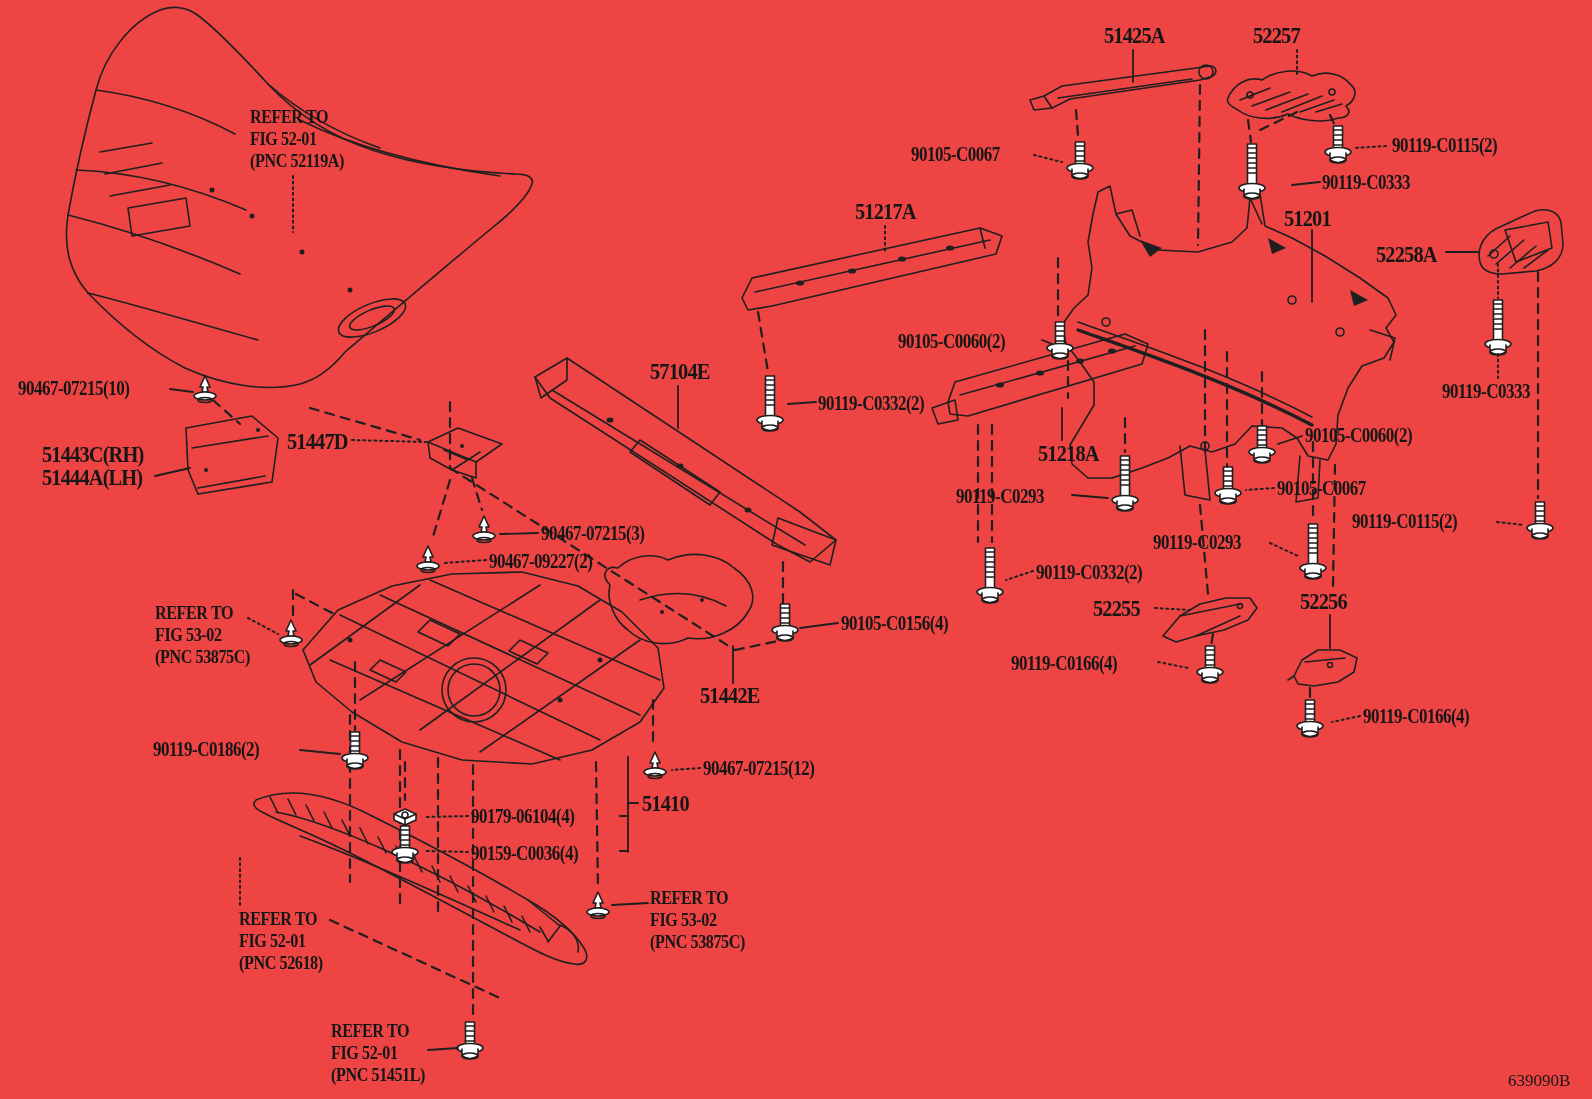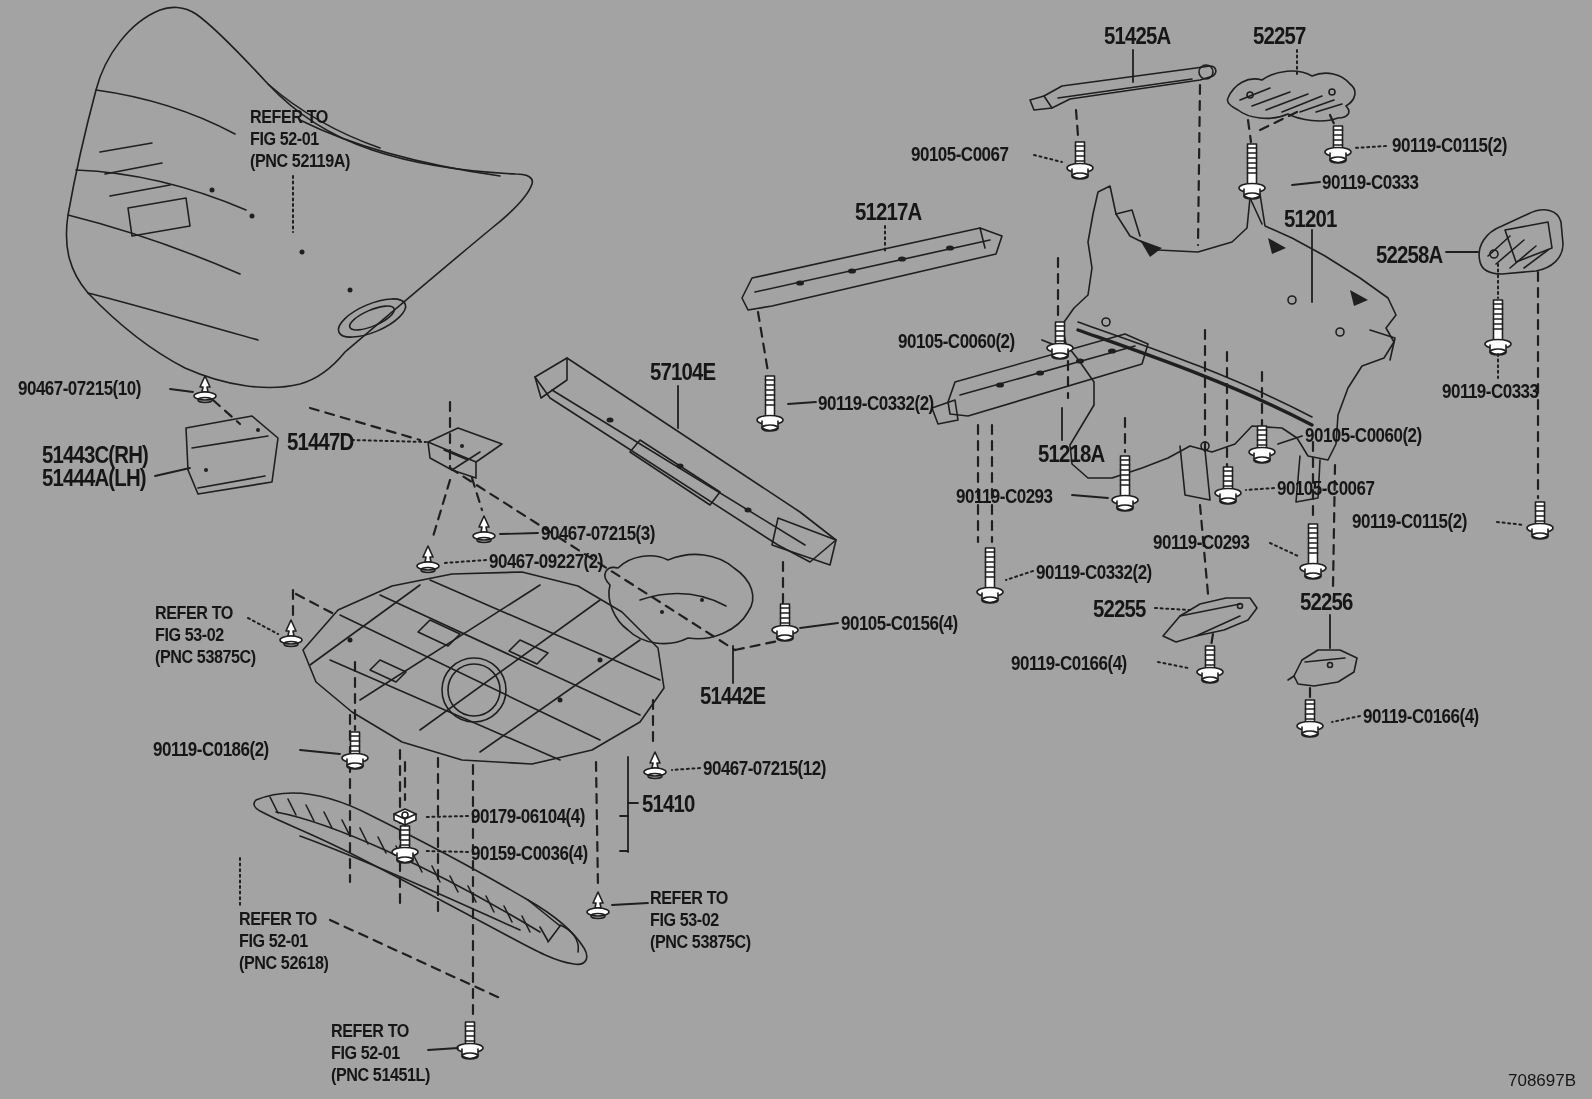--- a/index.html
+++ b/index.html
@@ -1,17 +1,17 @@
 <!DOCTYPE html>
 <html><head>
 <meta charset="utf-8">
 <style>
   html,body{margin:0;padding:0;background:#ffffff;}
-  .canvas{position:relative;width:1592px;height:1099px;background:#a3a3a3;overflow:hidden;
-          font-family:Liberation Sans, sans-serif;}
+  .canvas{position:relative;width:1592px;height:1099px;background:#ef4444;overflow:hidden;
+          font-family:Liberation Serif, serif;}
   svg.art{position:absolute;left:0;top:0;}
   .lbl{position:absolute;color:#161616;font-weight:bold;white-space:nowrap;
        transform-origin:left top;transform:scaleX(0.85);}
   .big{font-size:24px;letter-spacing:-1px;}
   .num{font-size:20px;letter-spacing:-0.6px;}
   .ref{font-size:19px;line-height:22px;letter-spacing:-0.5px;}
   .code{font-size:17px;font-weight:normal;letter-spacing:0;transform:none;}
   .art path,.art line,.art polyline,.art ellipse,.art circle,.art rect,.art polygon{
       stroke:#1f1f1f;fill:none;stroke-width:1.6;stroke-linecap:round;stroke-linejoin:round;}
   .art .dash{stroke-dasharray:9 7;stroke-width:2.2;}
@@ -386,14 +386,14 @@
     <div>REFER TO</div>
     <div>FIG 53-02</div>
     <div>(PNC 53875C)</div>
   </div>
   <div class="lbl ref" style="left:331px;top:1020px">
     <div>REFER TO</div>
     <div>FIG 52-01</div>
     <div>(PNC 51451L)</div>
   </div>
 
-  <div class="lbl code" style="left:1508px;top:1071px">708697B</div>
+  <div class="lbl code" style="left:1508px;top:1071px">639090B</div>
 </div>
 
 </body></html>

